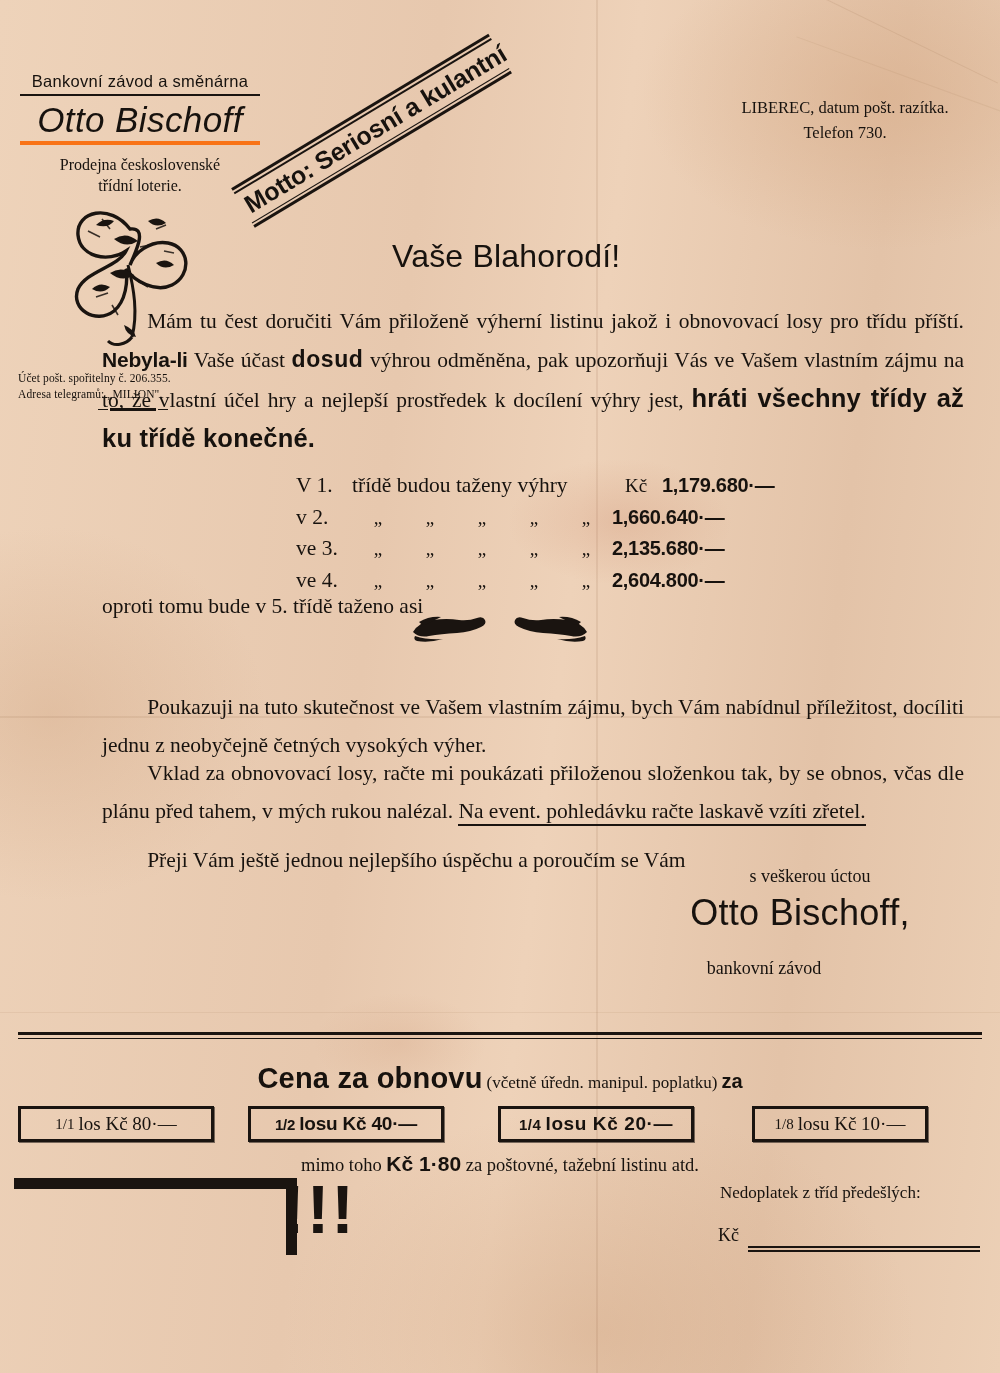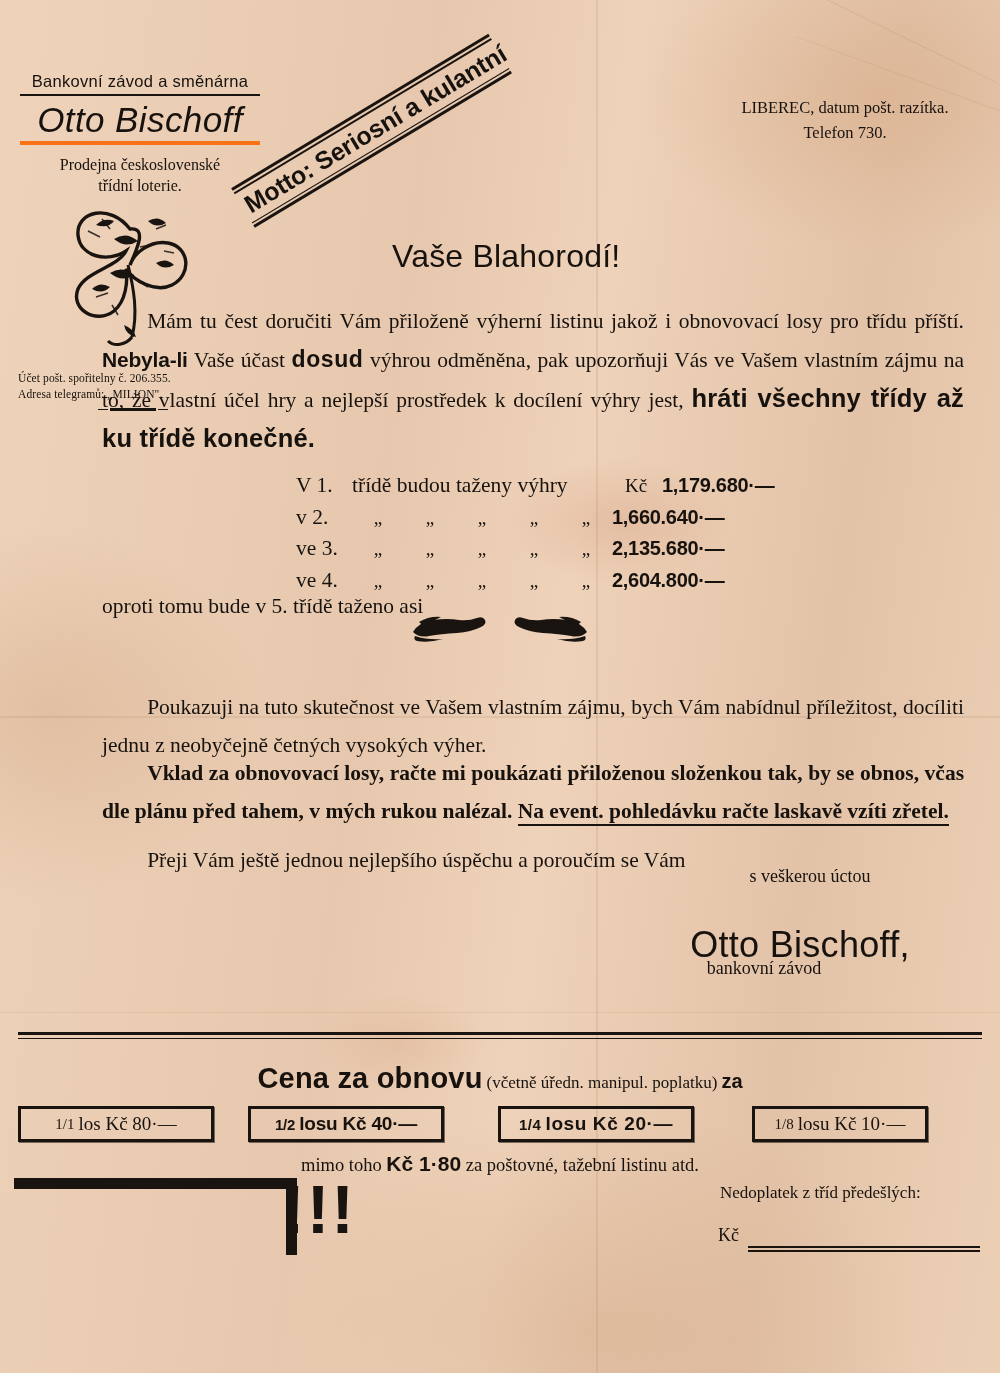--- a/index.html
+++ b/index.html
@@ -97,25 +97,25 @@
             display:flex;align-items:center;justify-content:center;gap:22px;}
   .amount{font-family:"Liberation Sans",sans-serif;font-weight:700;font-size:45px;
           letter-spacing:-.5px;}
   .hand{width:78px;height:30px;}
   .hand svg{width:100%;height:100%;display:block;}
   .hand.r svg{transform:scaleX(-1);}
 
   .body2{position:absolute;left:102px;top:666px;width:862px;
          font-size:21.5px;line-height:38px;text-align:justify;}
   .body3{position:absolute;left:102px;top:732px;width:862px;
-         font-size:21.5px;line-height:38px;text-align:justify;font-weight:bold;}
+         font-size:21.5px;line-height:38px;text-align:justify;}
   .body4{position:absolute;left:102px;top:826px;width:862px;font-size:21.5px;}
 
   .closing{position:absolute;left:660px;top:866px;width:300px;text-align:center;font-size:18px;}
-  .sign{position:absolute;left:620px;top:924px;width:360px;text-align:center;
+  .sign{position:absolute;left:620px;top:892px;width:360px;text-align:center;
         font-family:"Liberation Sans",sans-serif;font-size:36px;letter-spacing:.3px;}
   .signsub{position:absolute;left:584px;top:958px;width:360px;text-align:center;font-size:18px;}
 
   
   .divider{position:absolute;left:18px;top:1032px;width:964px;}
   .divider .d1{height:2.5px;background:#1a1410;}
   .divider .d2{height:1.2px;background:#1a1410;margin-top:3px;}
 
   
   .cena{position:absolute;left:0;top:1062px;width:1000px;text-align:center;white-space:nowrap;}

